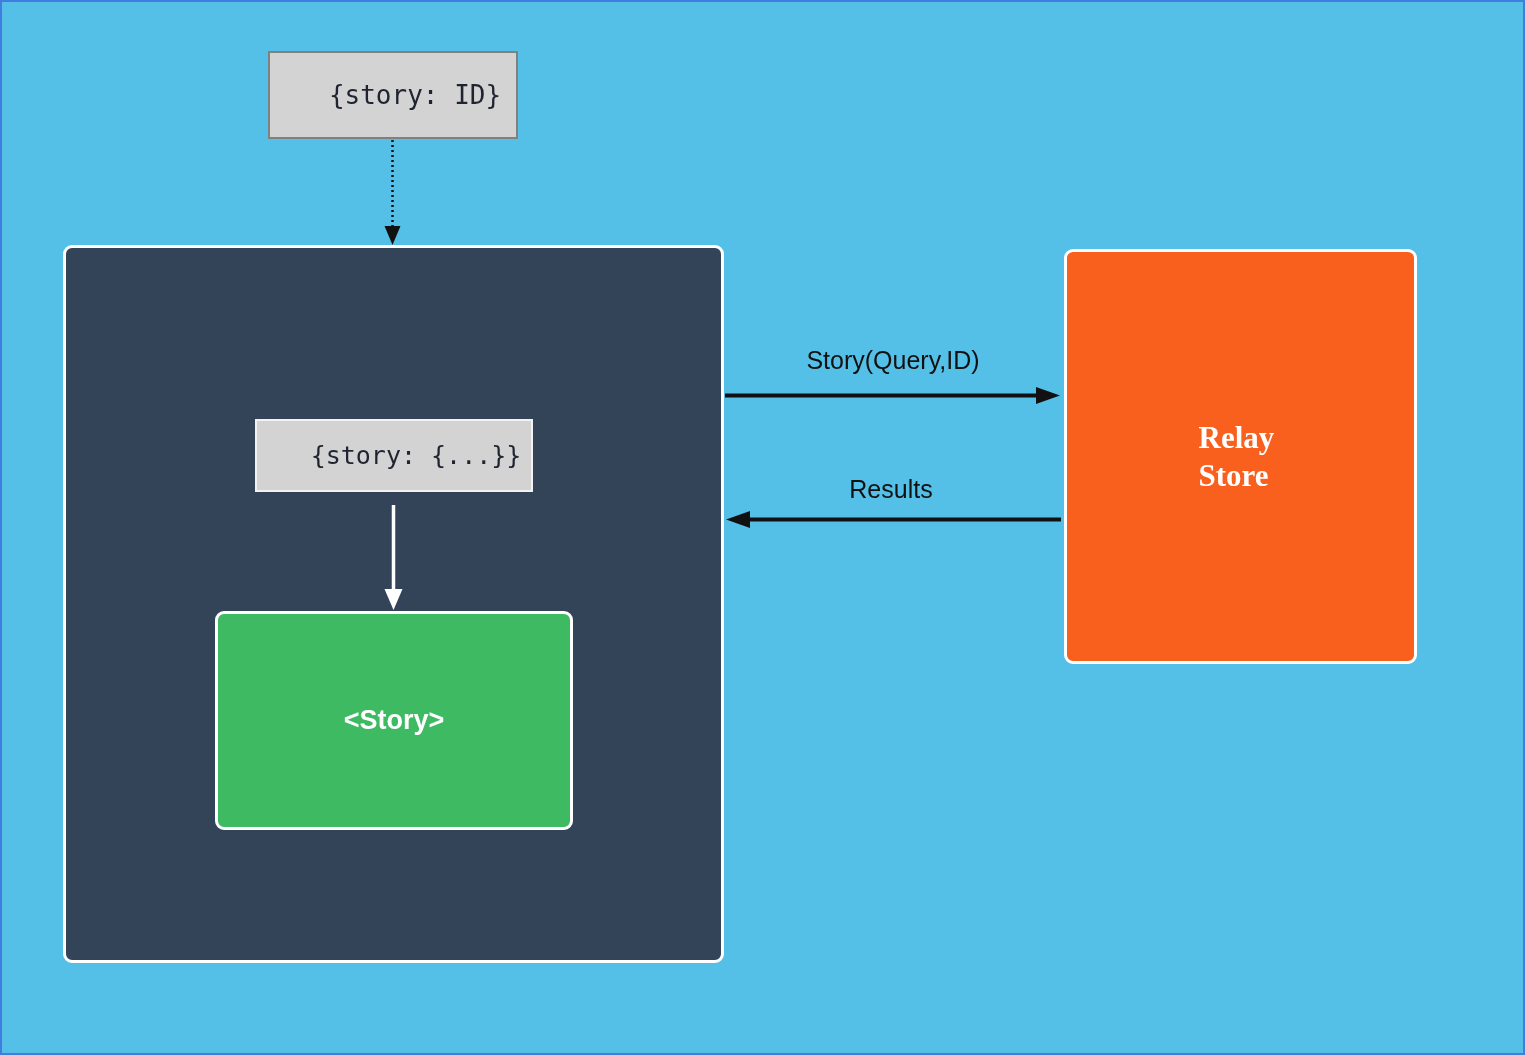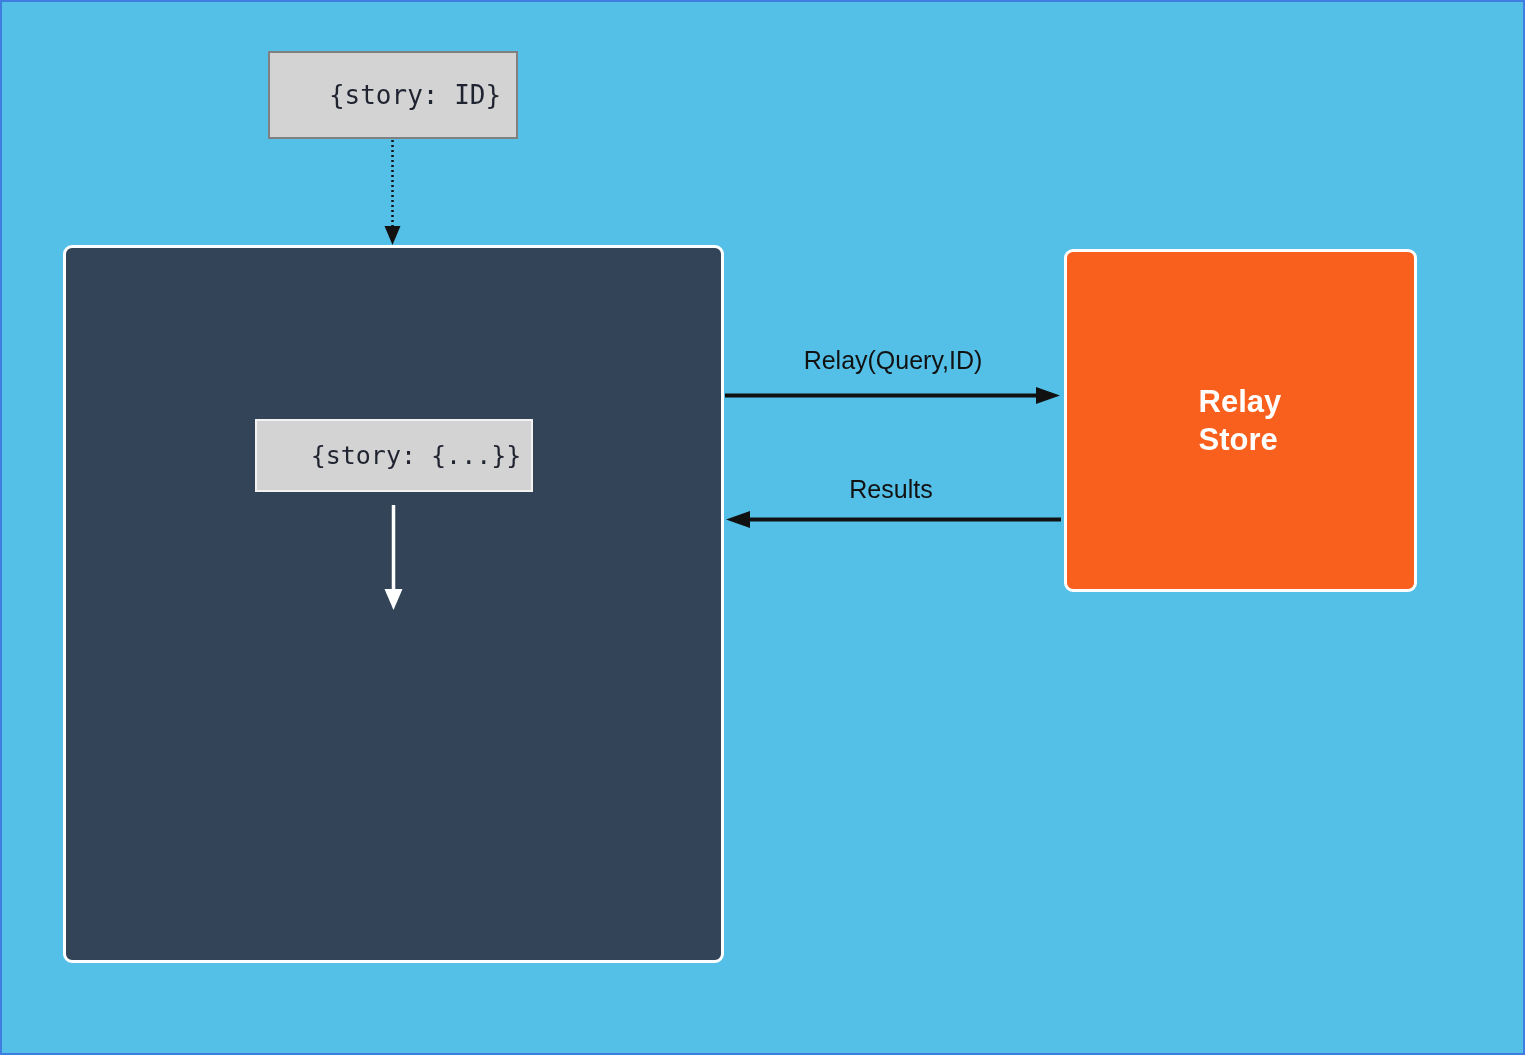--- a/index.html
+++ b/index.html
@@ -76,26 +76,27 @@
     left:149px;top:363px;width:358px;height:219px;
     background:var(--green);
     border:3px solid var(--white);
     border-radius:9px;
   }
   .green-node .label{
     color:var(--white);font-size:27px;font-weight:bold;
   }
 
   .orange-node{
-    left:1062px;top:247px;width:353px;height:343px;
+    left:1062px;top:247px;width:353px;height:415px;
     background:var(--orange);
     border:3px solid var(--white);
     border-radius:9px;
     flex-direction:column;
     z-index:2;
+    font-family:Liberation Serif, serif;
   }
   .orange-node .label-line{
     color:var(--white);font-size:31px;font-weight:bold;line-height:38px;
     text-align:left;width:84px;
   }
 
   .edge-label{
     position:absolute;
     color:var(--label-text);
     font-size:25px;line-height:1.1;
@@ -137,23 +138,26 @@
   <div class="node gray-node top-props">
     <span class="code">{story: ID}</span>
   </div>
 
   <div class="panel">
 
     <div class="node gray-node inner-props">
       <span class="code">{story: {...}}</span>
     </div>
 
+    <div class="node green-node">
+      <span class="label">&lt;Story&gt;</span>
+    </div>
   </div>
 
   <div class="node orange-node">
     <div class="label-line">Relay</div>
     <div class="label-line">Store</div>
   </div>
 
-  <div class="edge-label edge-label-read">Relay(Query,ID)</div>
+  <div class="edge-label edge-label-read">Story(Query,ID)</div>
   <div class="edge-label edge-label-results">Results</div>
 
 </div>
 
 </body></html>

